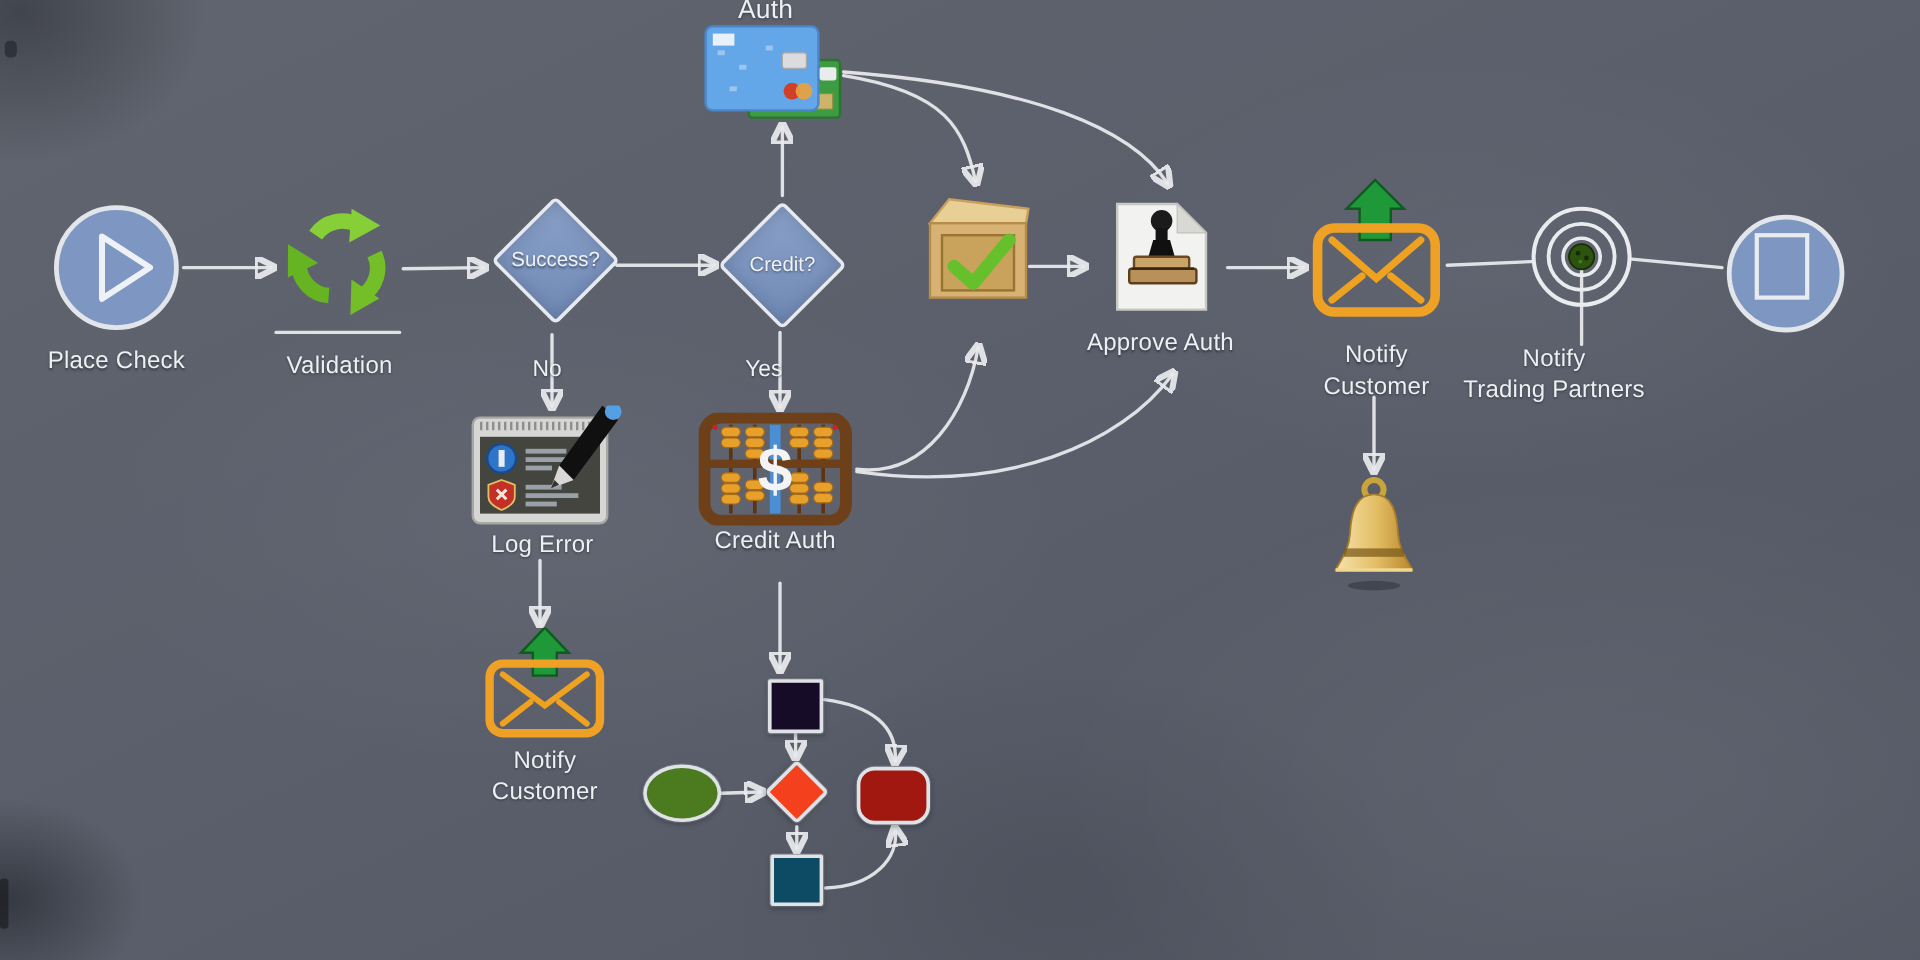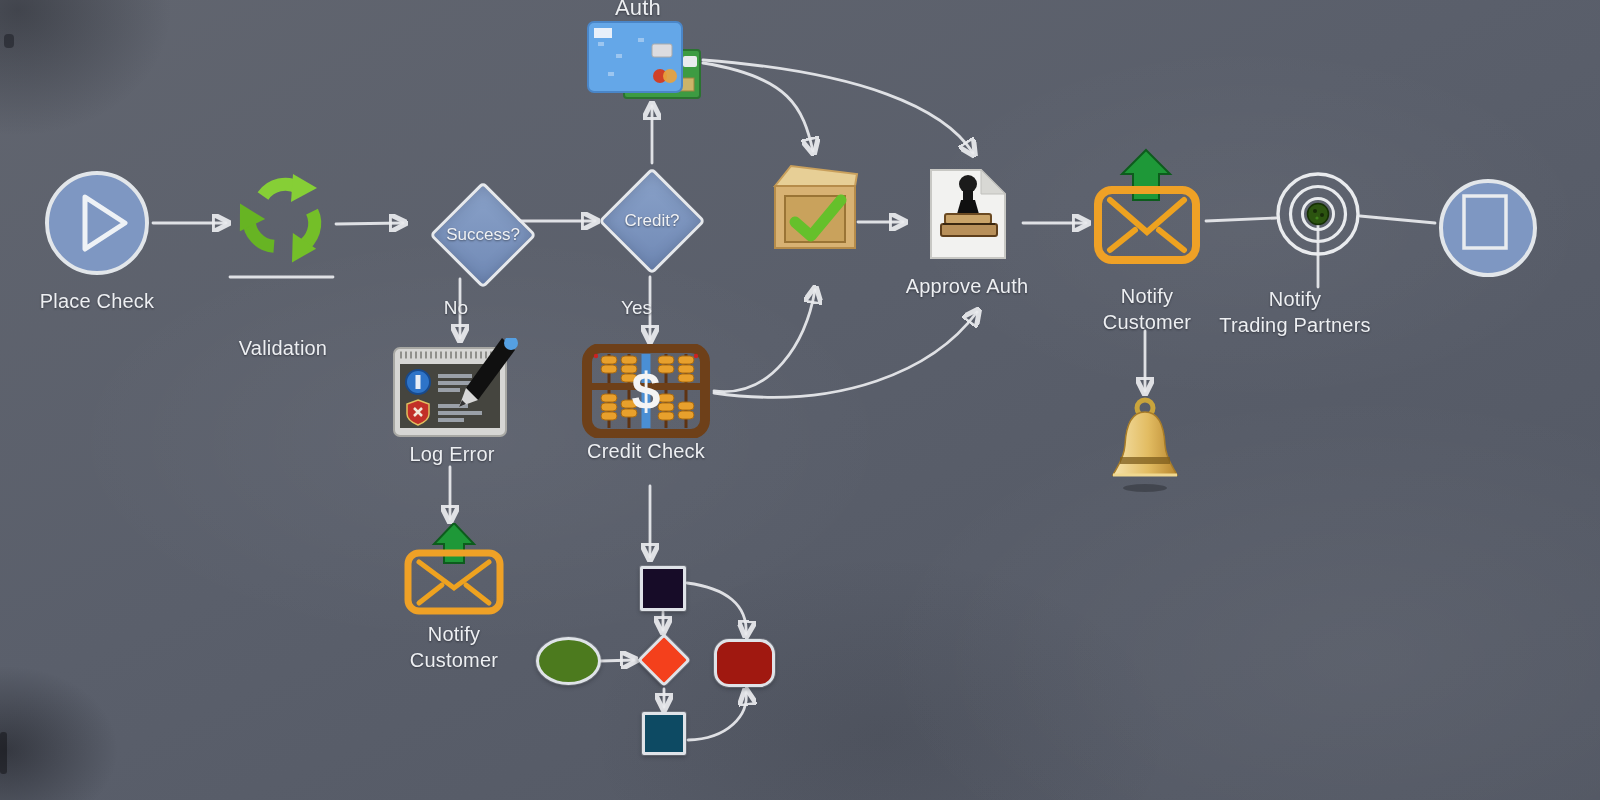--- a/index.html
+++ b/index.html
@@ -108,23 +108,23 @@
       <g transform="rotate(120 50 48)">
         <path d="M30,26 A27,27 0 0 1 66,18" stroke="#74bf28" stroke-width="13" fill="none"></path>
         <polygon points="60,4 84,18 58,32" fill="#74bf28"></polygon>
       </g>
       <g transform="rotate(240 50 48)">
         <path d="M30,26 A27,27 0 0 1 66,18" stroke="#67b423" stroke-width="13" fill="none"></path>
         <polygon points="60,4 84,18 58,32" fill="#67b423"></polygon>
       </g>
     </svg>
   </div>
-  <div class="lbl" style="left:222px;top:292px;width:122px;margin-top:43px;">Validation</div>
-
-  <div class="node diamond" style="left:425px;top:197px;margin-left:20px;">
+  <div class="lbl" style="left:222px;top:292px;width:122px;">Validation</div>
+
+  <div class="node diamond" style="left:425px;top:179px;">
     <div class="shape"></div>
     <div class="dlabel">Success?</div>
   </div>
   <div class="elbl" style="left:424px;top:297px;width:44px;">No</div>
 
   <div class="node diamond" style="left:614px;top:183px;">
     <div class="shape"></div>
     <div class="dlabel">Credit?</div>
   </div>
   <div class="elbl" style="left:604px;top:297px;width:48px;">Yes</div>
@@ -283,21 +283,21 @@
         <rect x="96" y="30" width="16" height="8" rx="4"></rect>
           <rect x="96" y="58" width="16" height="8" rx="4"></rect>
         <rect x="96" y="67" width="16" height="8" rx="4"></rect>
       </g>
       <rect x="5" y="4" width="118" height="86" rx="14" fill="none" stroke="#6e4019" stroke-width="10"></rect>
       <circle cx="14" cy="12" r="2.2" fill="#cc2222"></circle>
       <circle cx="114" cy="12" r="2.2" fill="#cc2222"></circle>
       <text x="64" y="65" text-anchor="middle" font-size="52" font-weight="bold" font-family="Liberation Sans, sans-serif" fill="#f4f4f4">$</text>
     </svg>
   </div>
-  <div class="lbl" style="left:568px;top:438px;width:156px;">Credit Check</div>
+  <div class="lbl" style="left:568px;top:438px;width:156px;">Credit Auth</div>
 
   <div class="mini mini-start"></div>
   <div class="mini mini-a"></div>
   <div class="mini mini-dec"></div>
   <div class="mini mini-b"></div>
   <div class="mini mini-c"></div>
 
 </div>
 
 </body></html>

